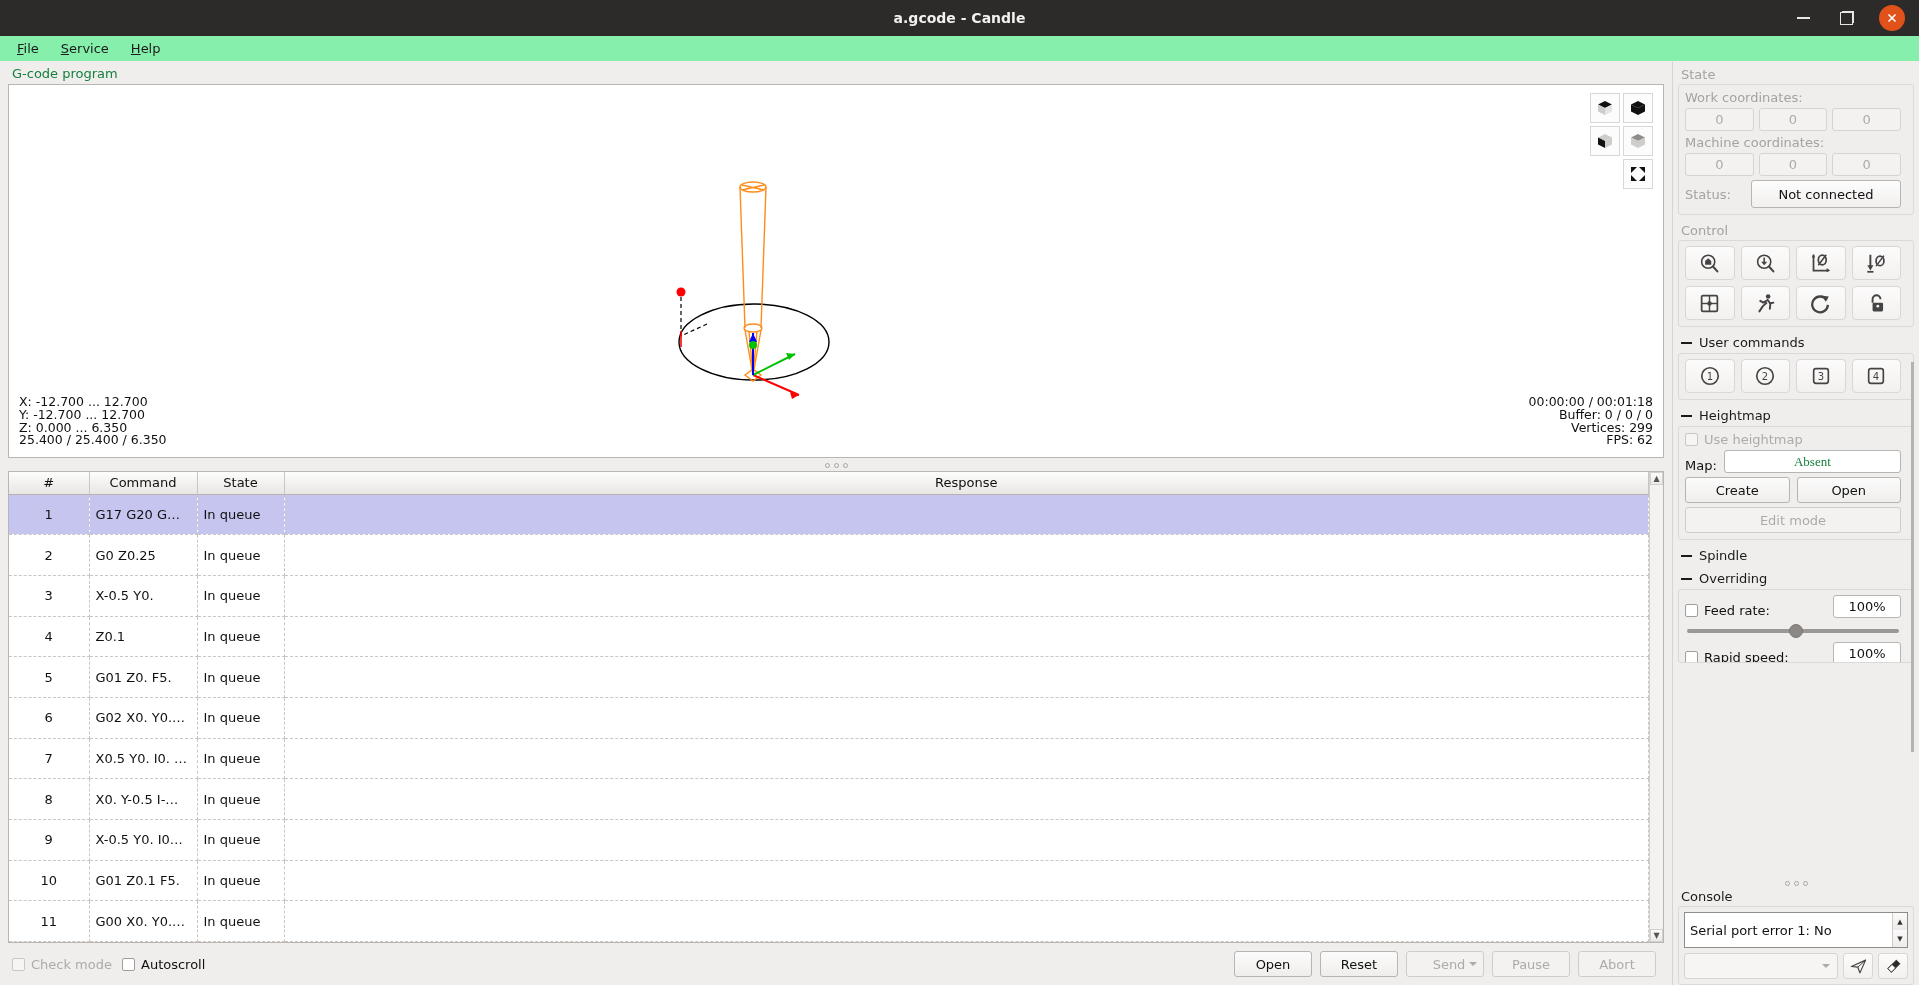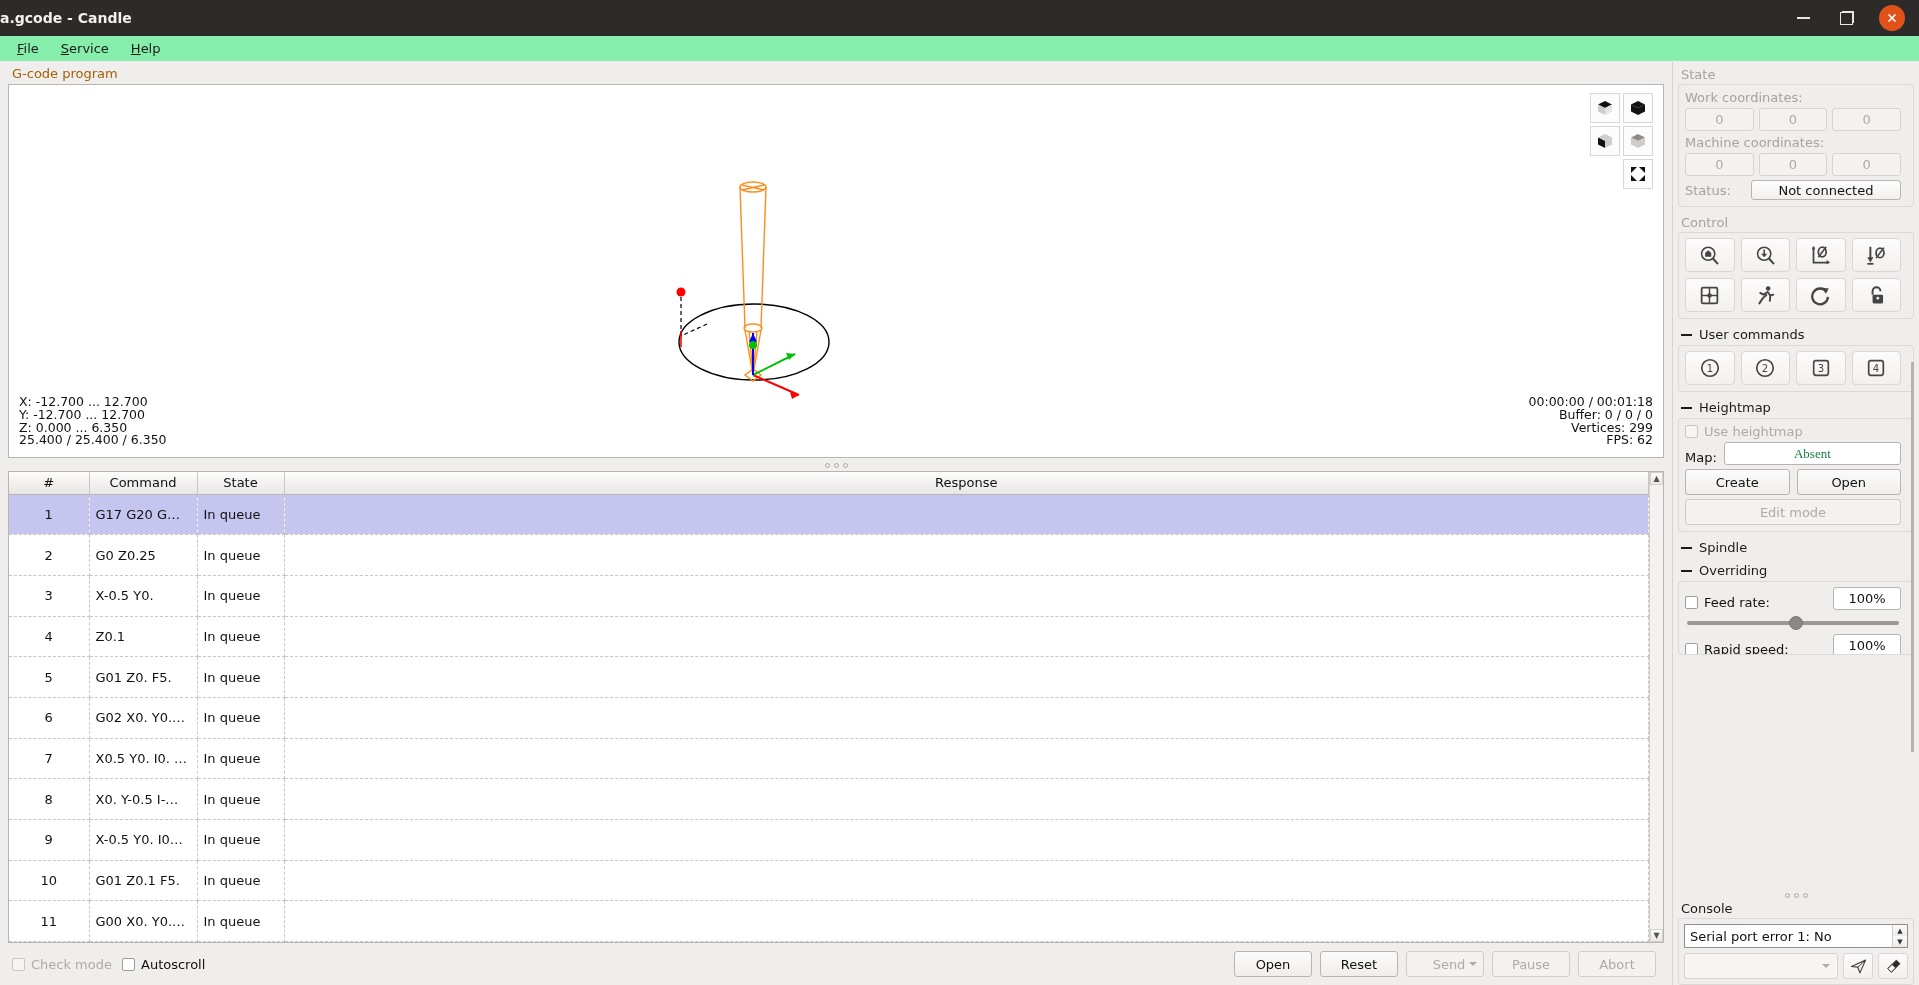--- a/index.html
+++ b/index.html
@@ -18,21 +18,21 @@
     height: 36px;
     background: #2d2b29;
     color: #ffffff;
     display: flex;
     align-items: center;
     position: relative;
   }
   #titlebar .title {
     position: absolute;
     left: 0; right: 0;
-    text-align: left;
+    text-align: center;
     font-size: 14px;
     font-weight: bold;
     color: #f2f1f0;
     pointer-events: none;
   }
   .winbtns {
     margin-left: auto;
     display: flex;
     align-items: center;
     gap: 20px;
@@ -96,21 +96,21 @@
     flex-direction: column;
     border-left: 1px solid #d6d3d0;
     background: #f0eeec;
     padding: 0 5px;
   }
 
   
   .group-title {
     font-size: 13px;
     padding: 4px 2px 3px 4px;
-    color: #a16207;
+    color: #15803d;
   }
   #viewport-wrap {
     position: relative;
     background: #ffffff;
     border: 1px solid #b8b5b2;
     flex: 0 0 374px;
     margin-bottom: 2px;
     overflow: hidden;
   }
   #viewport { position:absolute; inset:0; }
@@ -305,21 +305,21 @@
     border: 1px solid #d6d3d0;
     border-radius: 3px;
     background: #f4f2f0;
     color: #adaaa7;
     display: flex; align-items: center; justify-content: center;
     font-size: 13px;
   }
   .statusrow { display: flex; align-items: center; gap: 20px; }
   .statusbox {
     flex: 1;
-    height: 20px;
+    height: 28px;
     border: 1px solid #b7b4b1;
     border-radius: 3px;
     background: linear-gradient(to bottom,#fdfdfd,#f2f0ee);
     display: flex; align-items: center; justify-content: center;
     font-size: 13px;
     color: #111;
     text-align: right;
   }
   .iconbtn-grid {
     display: grid;
@@ -378,21 +378,21 @@
 
   .console-box {
     border: 1px solid #dbd8d5;
     border-radius: 3px;
     padding: 5px;
   }
   .console-list {
     position: relative;
     border: 1px solid #8f8c89;
     background: #fff;
-    height: 24px;
+    height: 36px;
     display: flex; align-items: center;
     padding-left: 5px;
     font-size: 13px;
   }
   .console-list .spin {
     position: absolute; right: 0; top: 0; bottom: 0;
     width: 15px;
     display: flex; flex-direction: column;
     border-left: 1px solid #cfccc9;
   }

